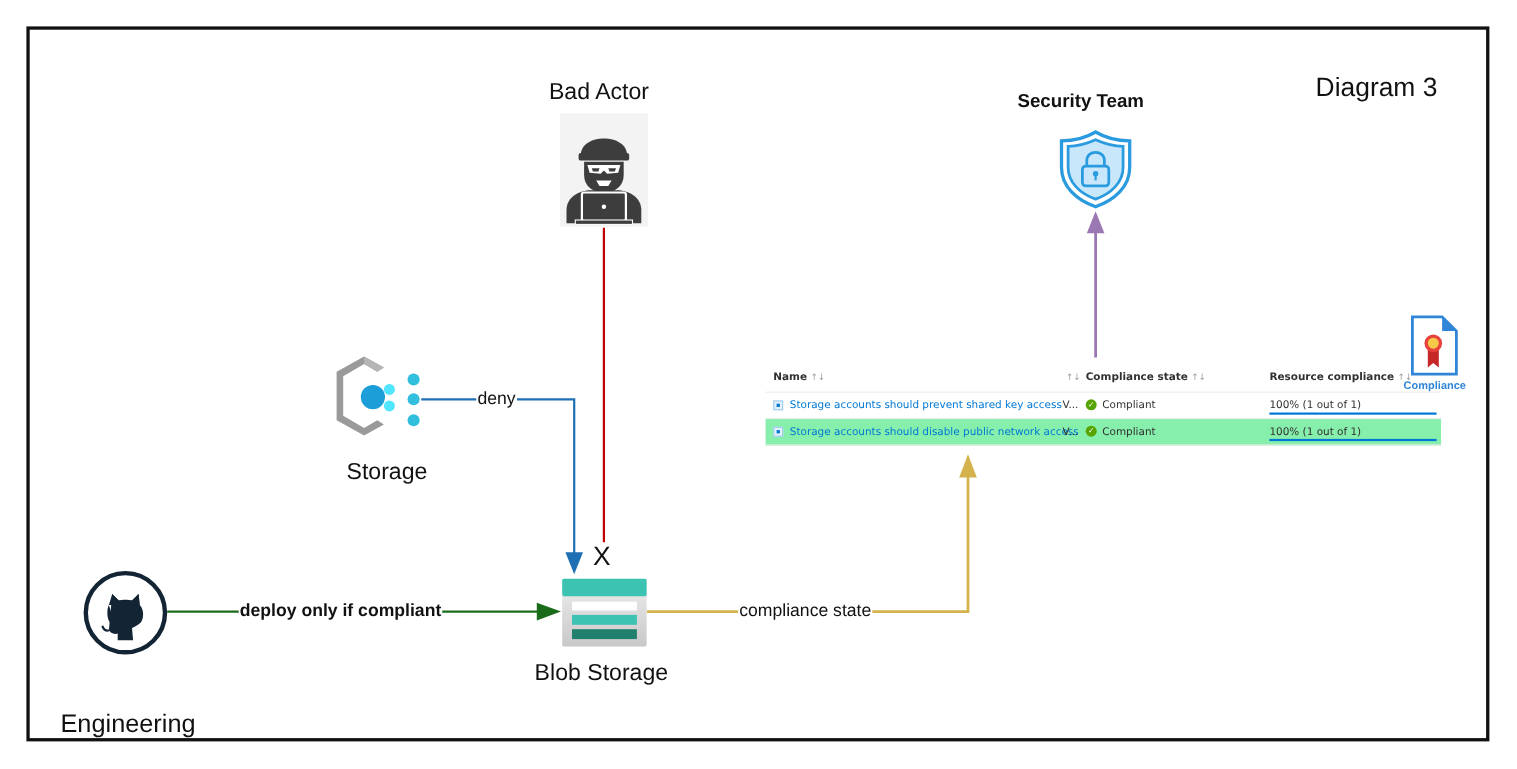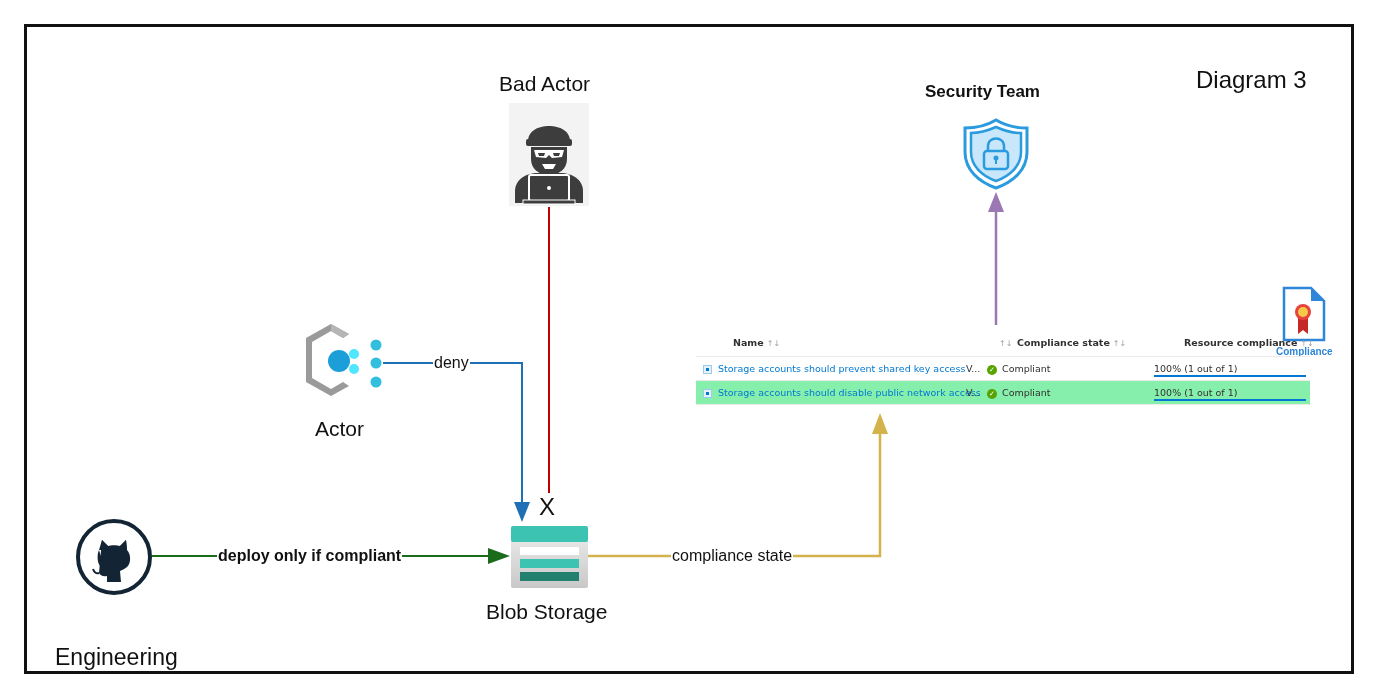--- a/index.html
+++ b/index.html
@@ -14,21 +14,21 @@
   .icon { position: absolute; }
   .xmark { position: absolute; font-size: 24px; color: #111; }
 
   
   .ctable { position: absolute; left: 696px; top: 330px; width: 614px;
             font-family: "DejaVu Sans", sans-serif; font-size: 9.5px; color: #323130; }
   .crow { position: relative; height: 23px; border-bottom: 1px solid #edebe9; }
   .crow.alt { background: #86efac; }
   .crow.head { height: 26px; font-weight: bold; color: #323130; }
   .cell { position: absolute; top: 0; line-height: 23px; white-space: nowrap; }
-  .crow.head .cell { line-height: 26px; margin-left: 30px; }
+  .crow.head .cell { line-height: 26px; }
   .sort { color: #a19f9d; font-weight: normal; font-size: 8px; margin-left: 3px; }
   .pname { color: #0078d4; }
   .pdot { display: inline-block; width: 7px; height: 7px; border: 1px solid #9ccbf0;
           background: #e5f1fb; vertical-align: middle; margin-right: 6px; position: relative; }
   .pdot::after { content: ""; position: absolute; left: 2px; top: 2px; width: 3px; height: 3px; background: #0078d4; }
   .okicon { display: inline-block; width: 10px; height: 10px; border-radius: 50%;
             background: #57a300; color: #fff; font-size: 7px; line-height: 10px; text-align: center;
             vertical-align: middle; margin-right: 5px; font-weight: bold; }
   .bar { position: absolute; left: 458px; top: 18px; width: 152px; height: 2px; background: #e1dfdd; }
   .bar .fill { height: 100%; background: #0078d4; }
@@ -101,21 +101,21 @@
     <path d="M27,2 L45,12 L39,16 L27,9 L8,20 L8,56 L27,67 L39,60 L45,64 L27,74 L2,60 L2,16 Z" fill="#9a9a9a"></path>
     <path d="M27,2 L45,12 L39,16 L27,9 Z" fill="#b5b5b5"></path>
     <circle cx="35" cy="39" r="11" fill="#1c9fd9"></circle>
     <circle cx="50" cy="32" r="5" fill="#50e6ff"></circle>
     <circle cx="50" cy="47" r="5" fill="#50e6ff"></circle>
     <circle cx="72" cy="23" r="5.5" fill="#32bedd"></circle>
     <circle cx="72" cy="41" r="5.5" fill="#32bedd"></circle>
     <circle cx="72" cy="60" r="5.5" fill="#32bedd"></circle>
   </svg>
 </div>
-<div class="lbl" style="left:315px; top:417px; font-size:21px;">Actor</div>
+<div class="lbl" style="left:315px; top:417px; font-size:21px;">Storage</div>
 <div class="edge-lbl" style="left:433px; top:354px;">deny</div>
 
 <div class="icon" style="left:75px; top:518px; width:78px; height:78px;">
   <svg width="78" height="78" viewBox="0 0 78 78">
     <circle cx="39" cy="39" r="36" fill="#ffffff" stroke="#132435" stroke-width="4"></circle>
     <path d="M27,22 L33,28 C36,27 42,27 45,28 L51,22 L52,32 C56,36 56,44 53,48 C50,51 47,52 45,53 L46,64 L32,64 L32,58 C28,59 25,57 24,55" fill="#132435"></path>
     <path d="M24,32 C22,36 22,44 25,48 C28,51 31,52 33,53 L32,58" fill="#132435"></path>
     <path d="M27,22 L33,28 L45,28 L51,22 L52,32 L24,32 Z" fill="#132435"></path>
     <path d="M24,55 C21,56 19,54 18,51" fill="none" stroke="#132435" stroke-width="2"></path>
   </svg>

